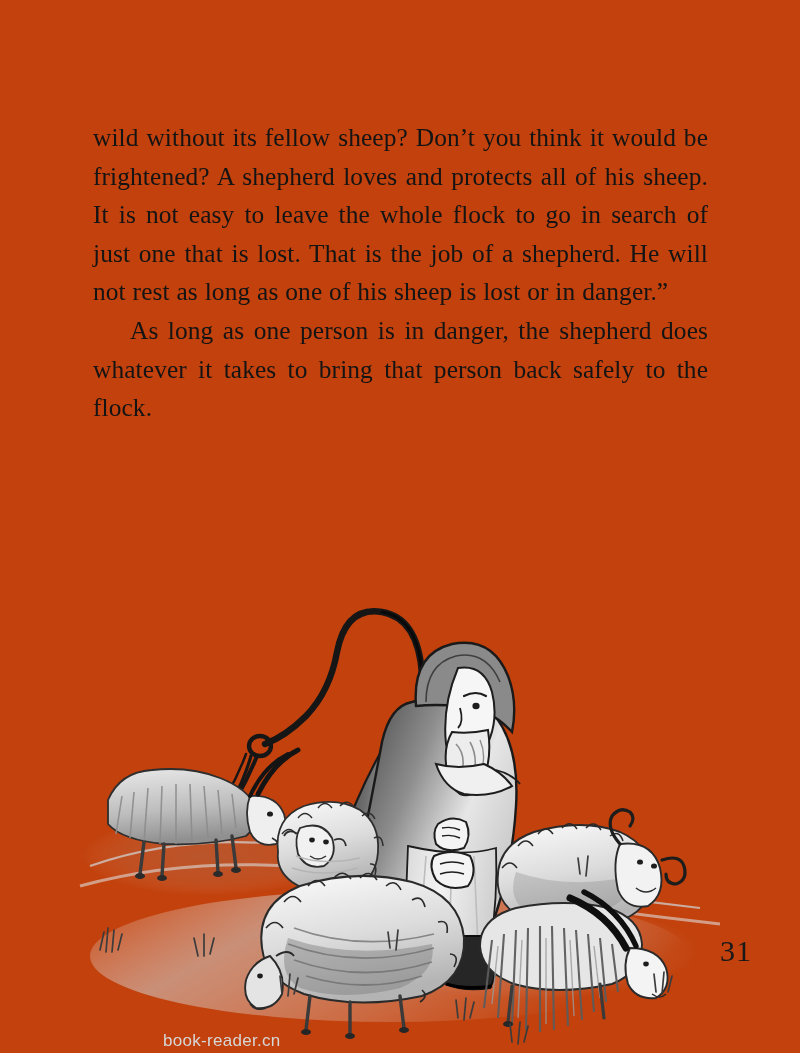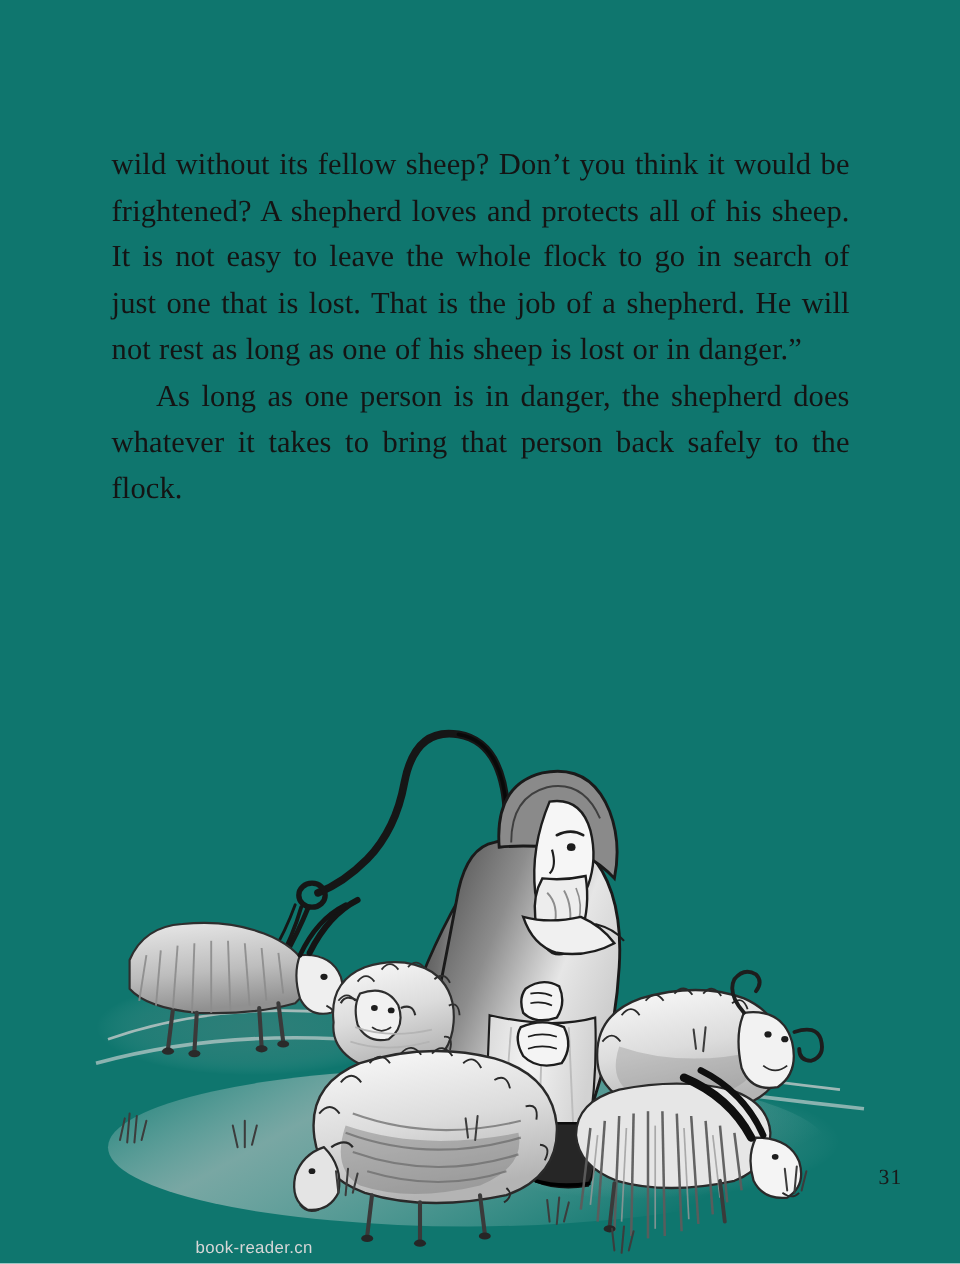--- a/index.html
+++ b/index.html
@@ -14,21 +14,21 @@
     position: relative;
     overflow: hidden;
     font-family: "Liberation Serif", "DejaVu Serif", serif;
     color: #111111;
   }
 
   
   #page {
     position: absolute;
     inset: 0;
-    background: #0f766e;
+    background: #c2410c;
   }
 
   
   #body-text {
     position: absolute;
     left: 93px;
     top: 118px;
     width: 615px;
   }
   .para {
@@ -42,35 +42,35 @@
     color: #141414;
     -webkit-font-smoothing: antialiased;
   }
   .para.indent { text-indent: 37px; }
   .para + .para { margin-top: 0px; }
 
   
   #folio {
     position: absolute;
     right: 48px;
-    top: 972px;
-    font-size: 18px;
+    top: 936px;
+    font-size: 30px;
     line-height: 1;
     color: #191919;
     letter-spacing: 1px;
     font-family: Liberation Serif, serif;
   }
 
   
   #watermark {
     position: absolute;
     left: 163px;
     top: 1031px;
     font-family: "Liberation Sans", "DejaVu Sans", sans-serif;
-    font-size: 14px;
+    font-size: 17px;
     letter-spacing: 0.3px;
     color: #d7d7d7;
     user-select: none;
   }
 
   
   #illustration {
     position: absolute;
     left: 60px;
     top: 556px;

